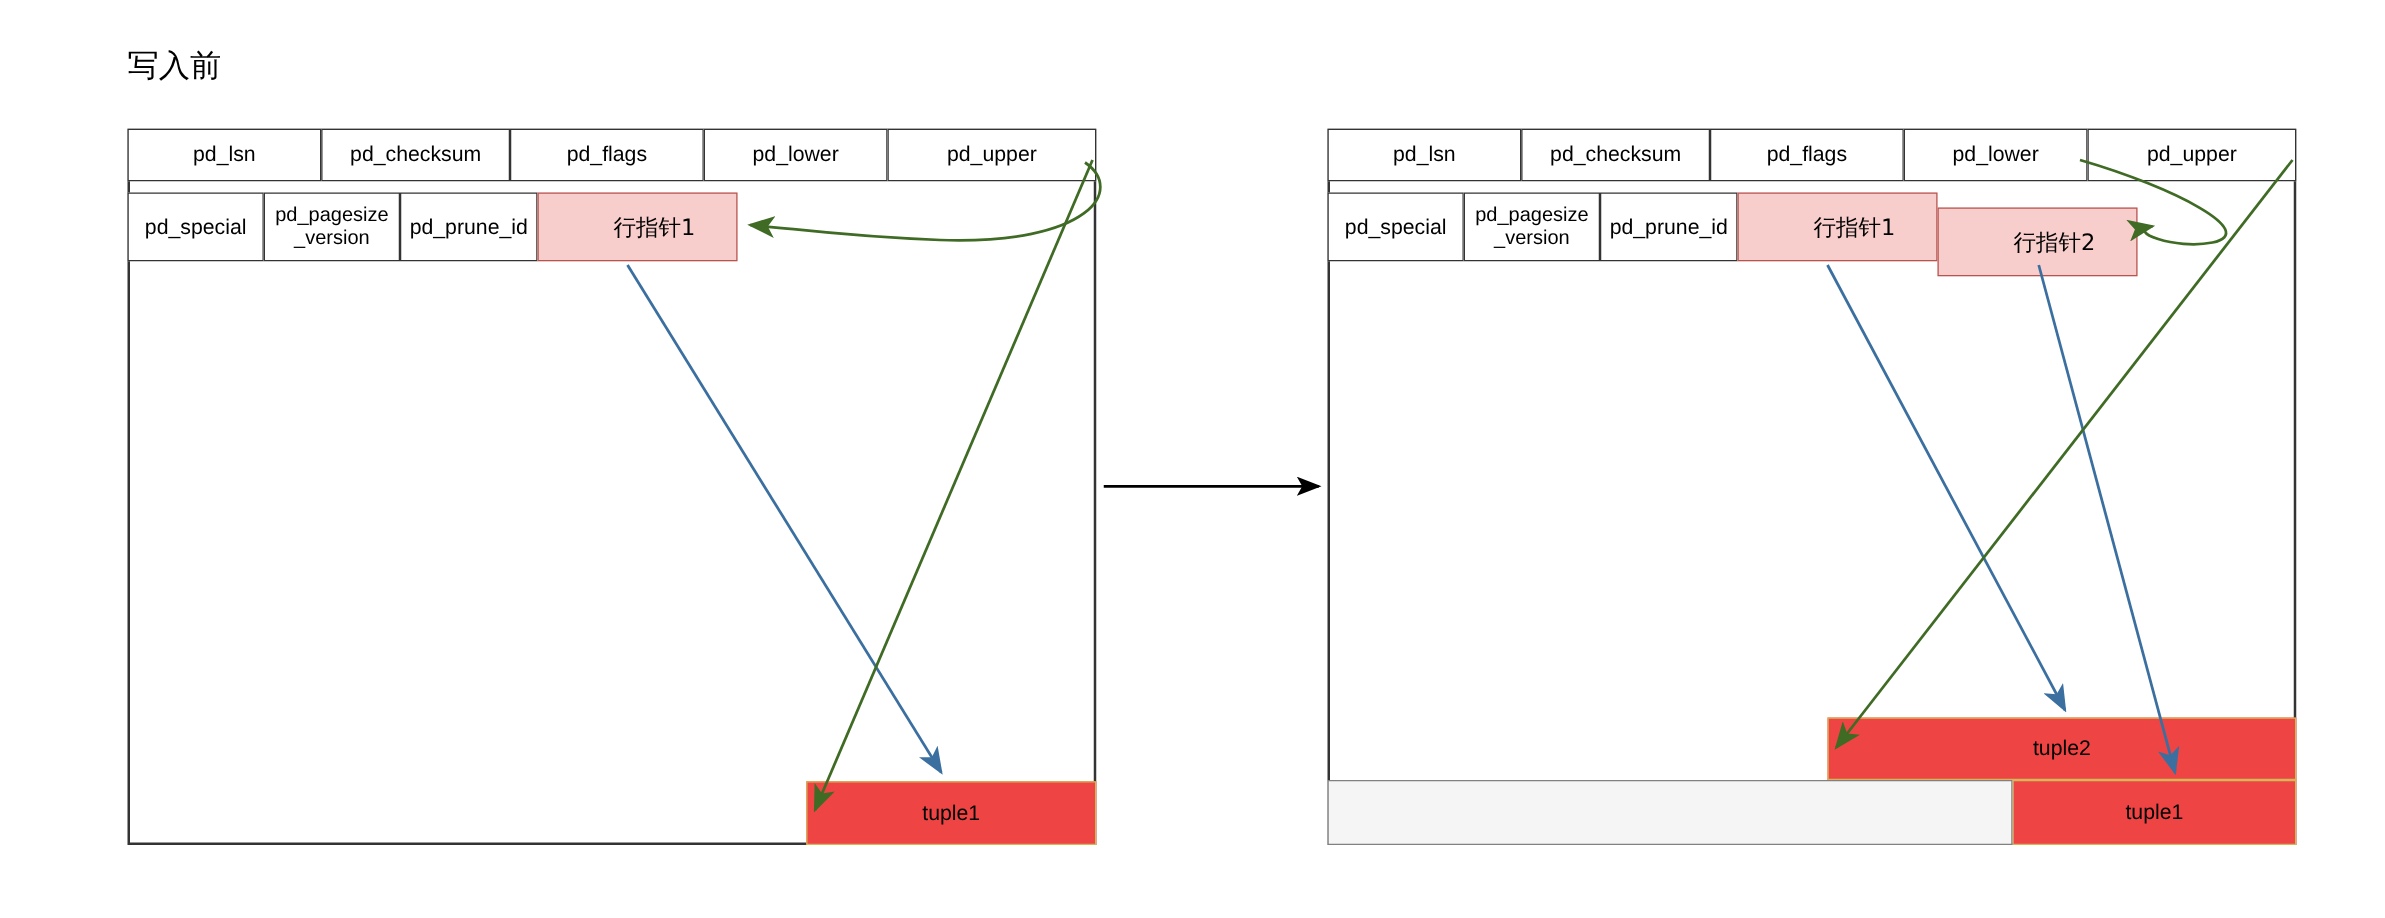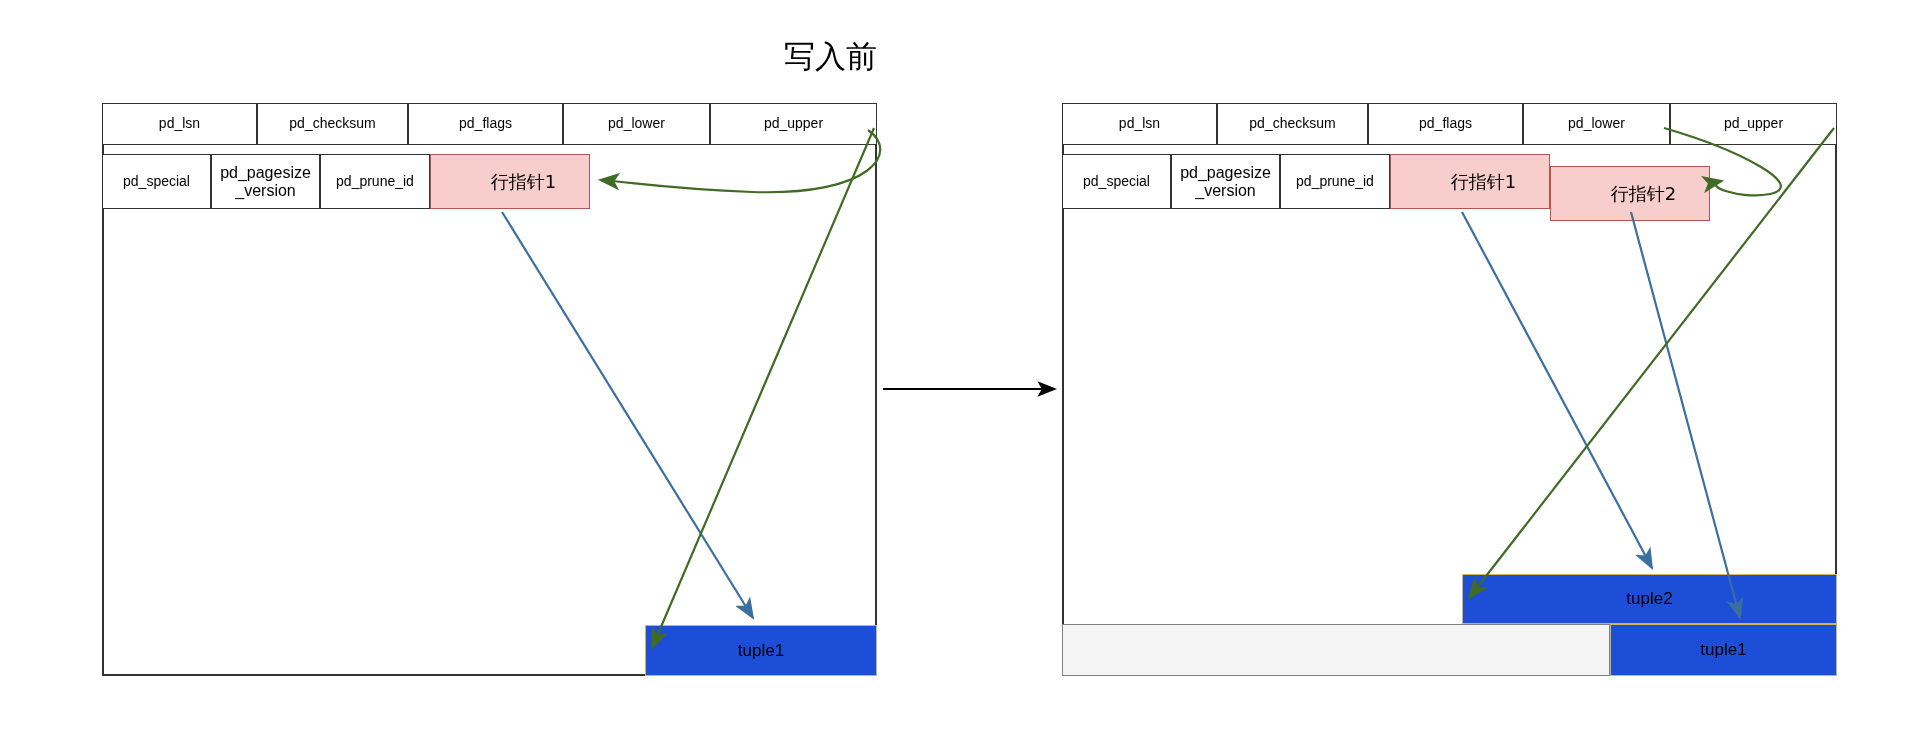--- a/index.html
+++ b/index.html
@@ -15,41 +15,41 @@
     overflow: hidden;
   }
   #canvas {
     position: absolute;
     left: 0; top: 0;
     width: 1908px;
     height: 734px;
   }
   .panel-title {
     position: absolute;
-    font-size: 31px;
+    font-size: 25px;
     color: #000000;
     white-space: nowrap;
-    text-align: right;
+    text-align: left;
     font-family: Liberation Mono, monospace;
   }
   .page-box {
     position: absolute;
     border: 2.5px solid #333333;
     background: #ffffff;
     box-sizing: border-box;
   }
   .hdr-cell {
     position: absolute;
     box-sizing: border-box;
     border: 1.5px solid #333333;
     background: #ffffff;
     display: flex;
     align-items: center;
     justify-content: center;
-    font-size: 14px;
+    font-size: 17px;
     color: #000000;
     text-align: center;
     line-height: 1.12;
     white-space: pre-line;
   }
   .ptr-cell {
     position: absolute;
     box-sizing: border-box;
     border: 1.5px solid #b85450;
     background: #f8cecc;
@@ -59,21 +59,21 @@
     font-size: 18px;
     color: #000000;
     text-align: center;
     font-family: "DejaVu Sans", sans-serif;
     padding-left: 27px;
   }
   .tuple-box {
     position: absolute;
     box-sizing: border-box;
     border: 1.5px solid #d6b656;
-    background: #1d4ed8;
+    background: #ef4444;
     display: flex;
     align-items: center;
     justify-content: center;
     font-size: 17px;
     color: #000000;
   }
   .free-box {
     position: absolute;
     box-sizing: border-box;
     border: 1.5px solid #808080;

